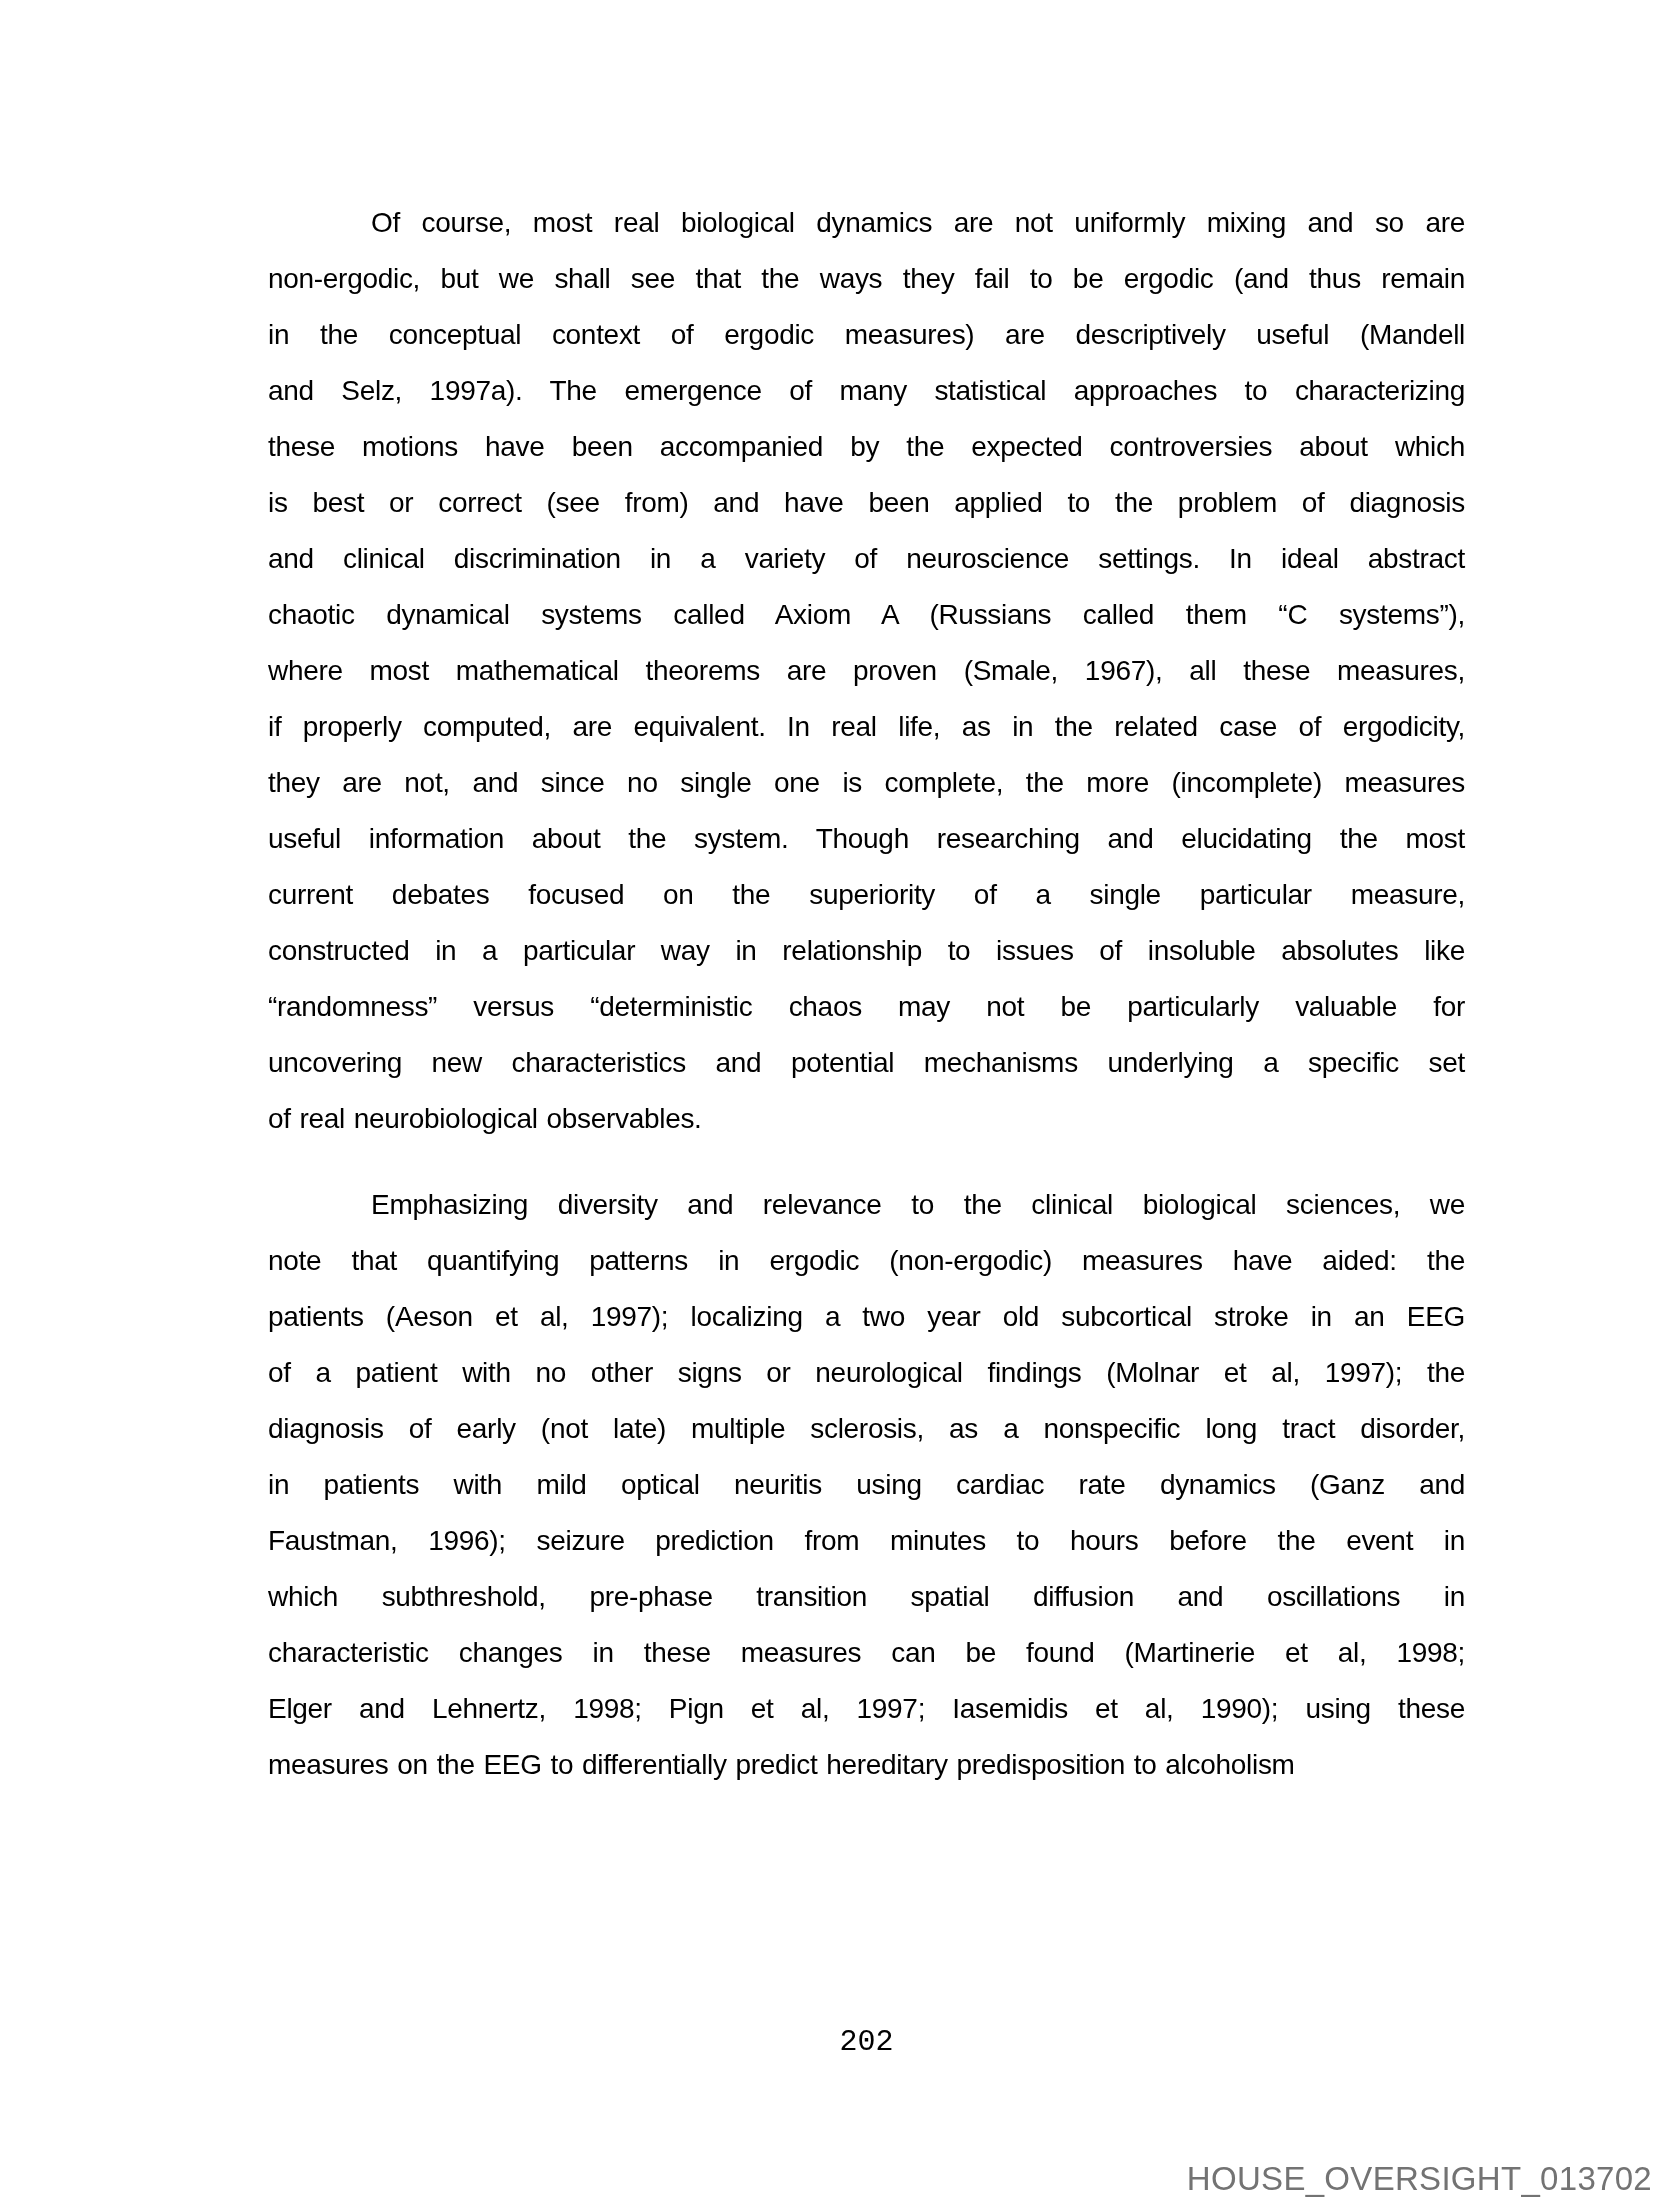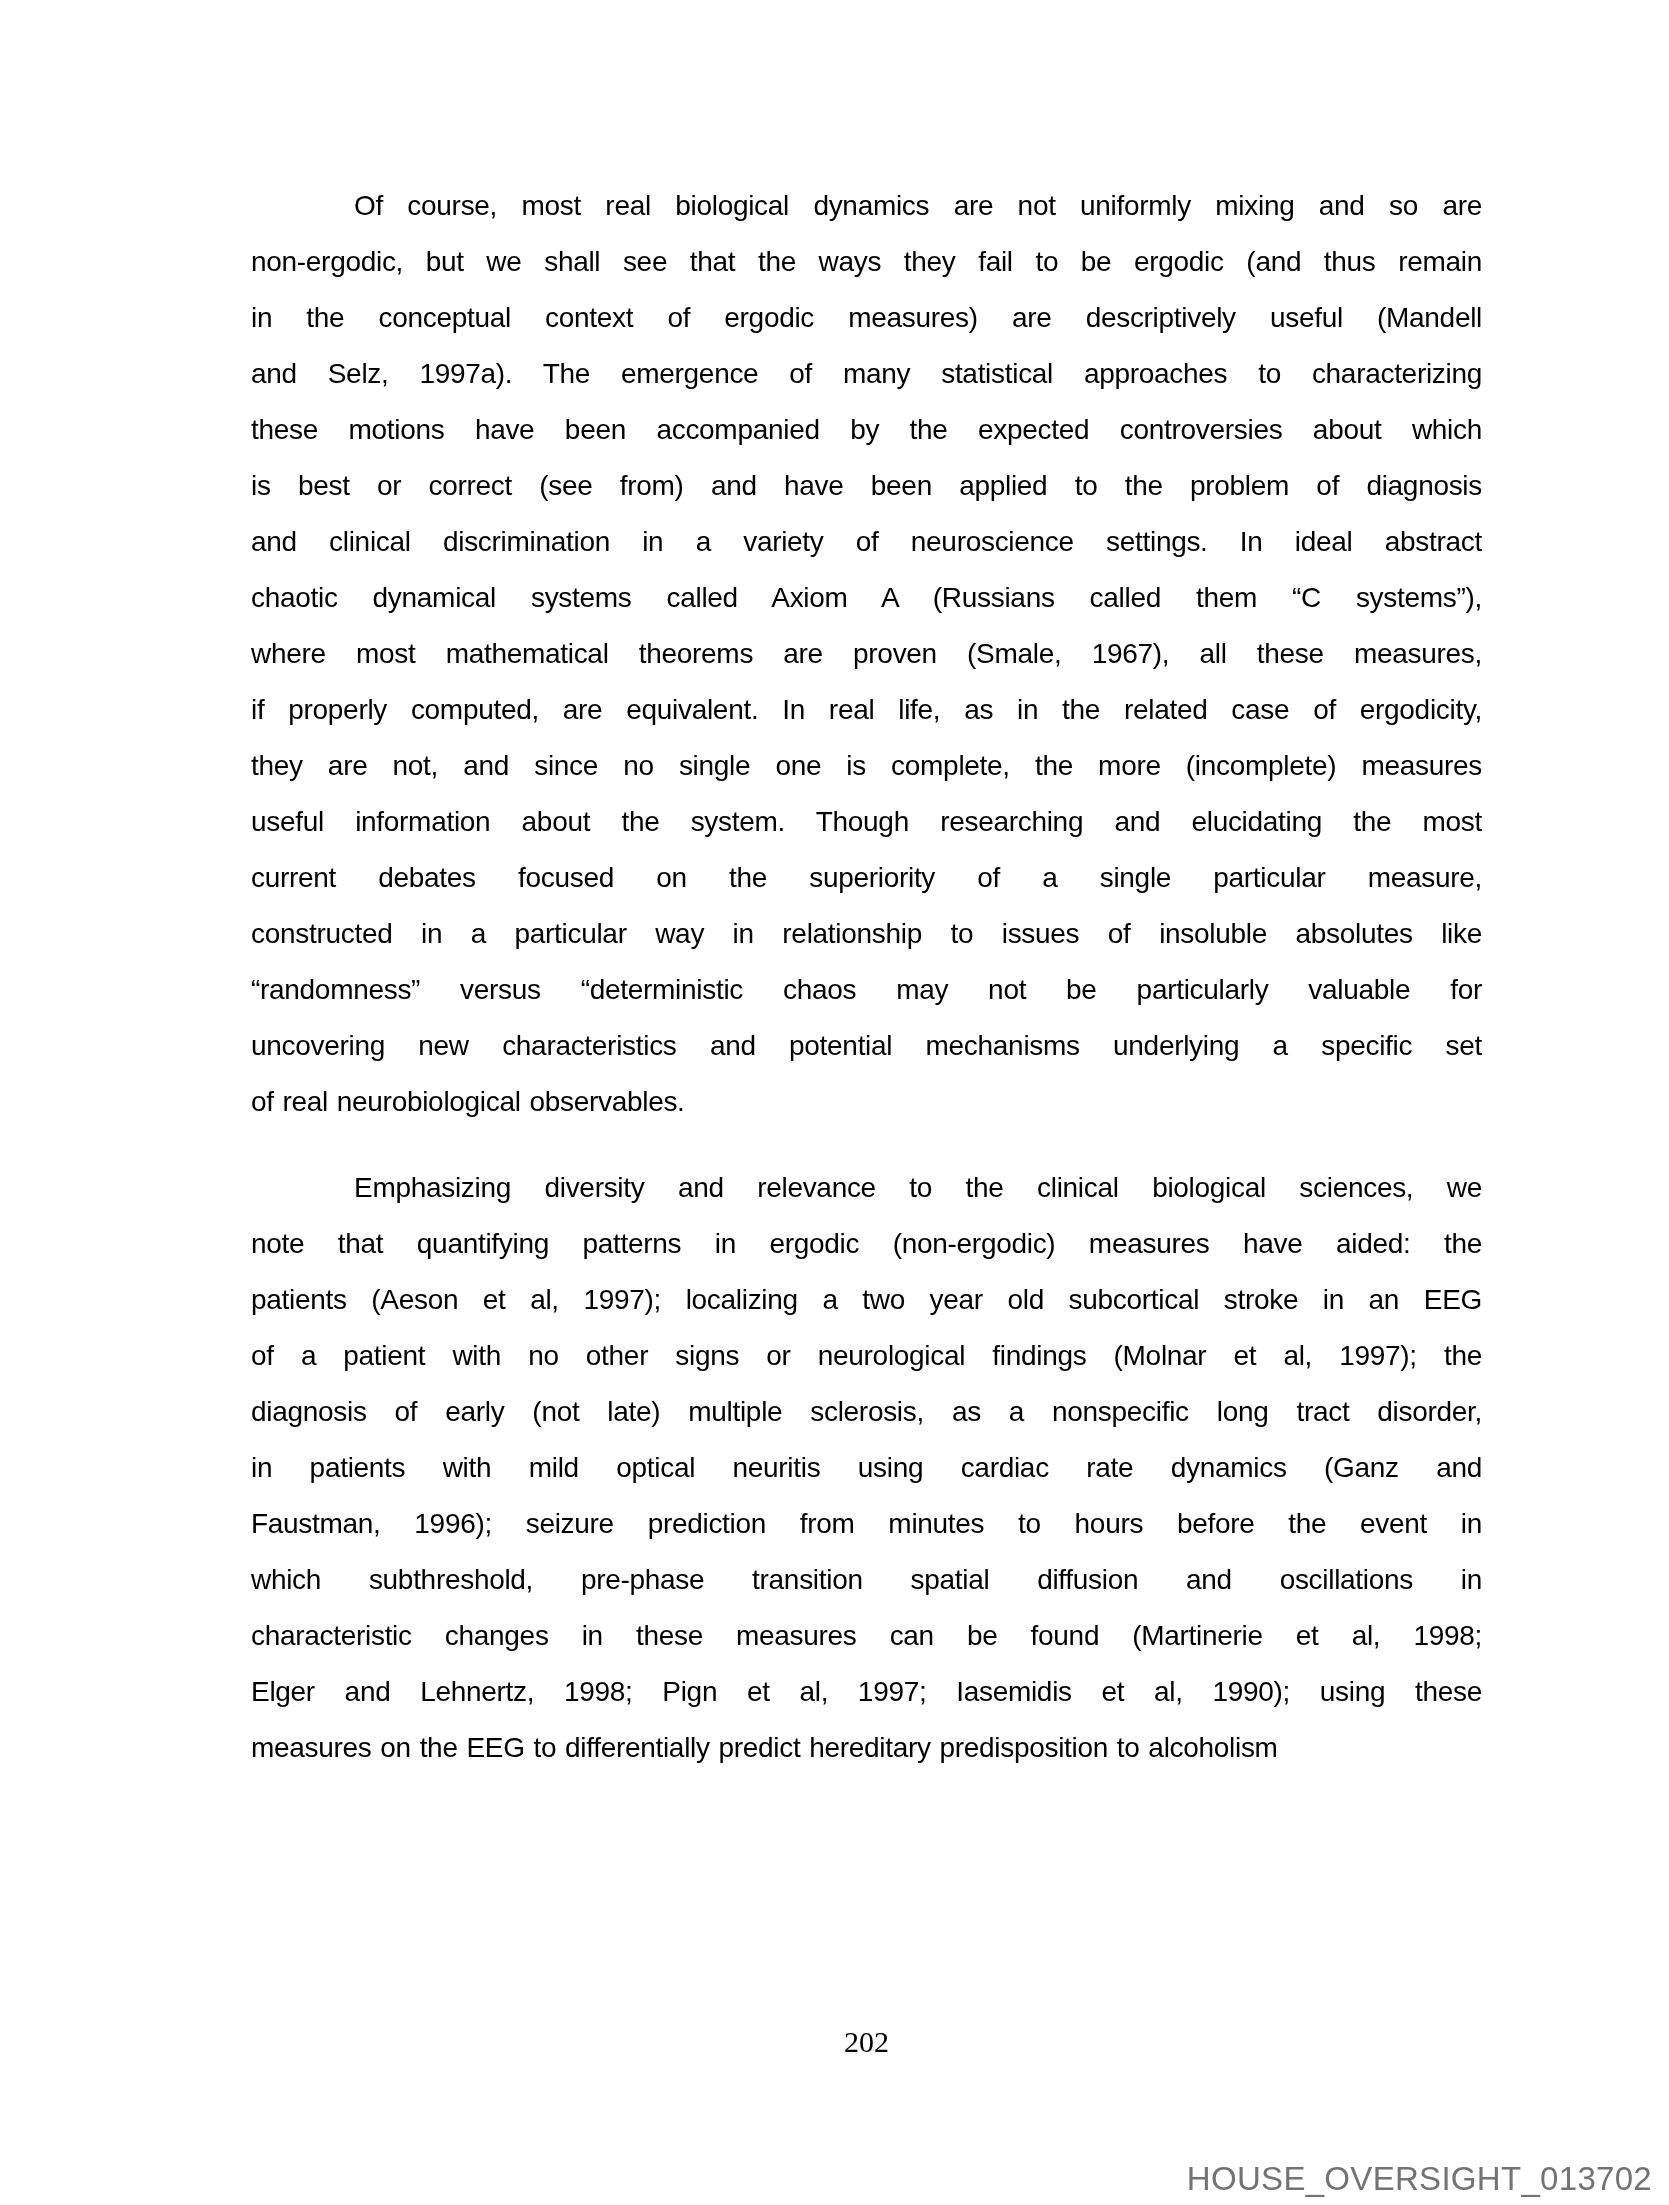--- a/index.html
+++ b/index.html
@@ -11,42 +11,42 @@
     overflow: hidden;
     font-family: "Liberation Sans", sans-serif;
     color: #000000;
   }
   .text-block {
     position: absolute;
     left: 251px;
     top: 178px;
     width: 1231px;
   }
-  .paragraph { margin: 0; }
+  .paragraph { margin: 17px; }
   .paragraph + .paragraph { margin-top: 30px; }
   .line {
     height: 56px;
     line-height: 56px;
     font-size: 28px;
     letter-spacing: -0.3px;
     word-spacing: 1.3px;
     text-align: justify;
     text-align-last: justify;
     white-space: normal;
     overflow: visible;
   }
   .line.first { text-indent: 103px; }
   .line.last  { text-align-last: left; }
   .page-number {
     position: absolute;
     top: 2025px;
     left: 251px;
     width: 1231px;
     text-align: center;
-    font-family: Liberation Serif, serif;
+    font-family: Liberation Mono, monospace;
     font-size: 30px;
     line-height: 34px;
     color: #000000;
   }
   .bates-stamp {
     position: absolute;
     top: 2160px;
     right: 17px;
     font-family: "Liberation Sans", sans-serif;
     font-size: 33px;

